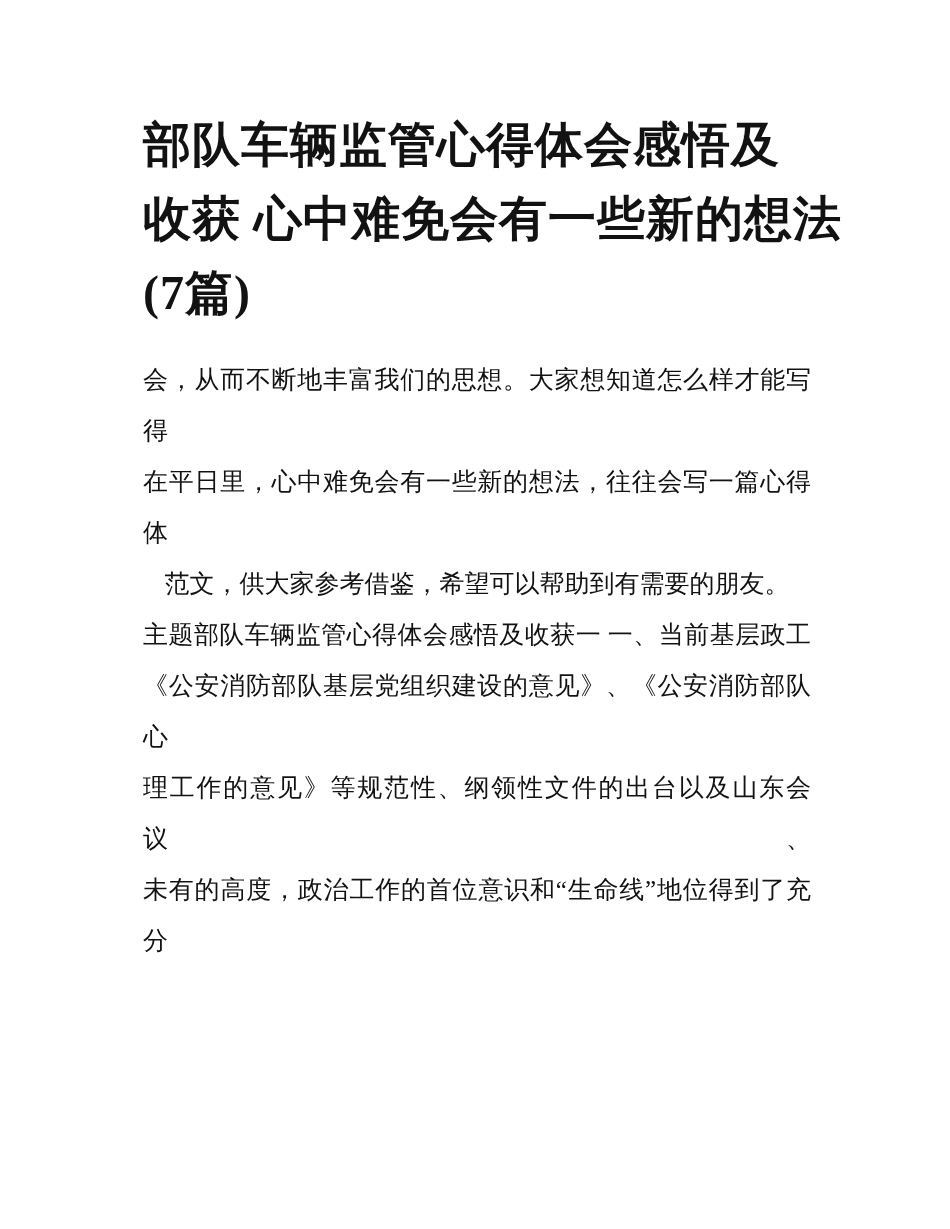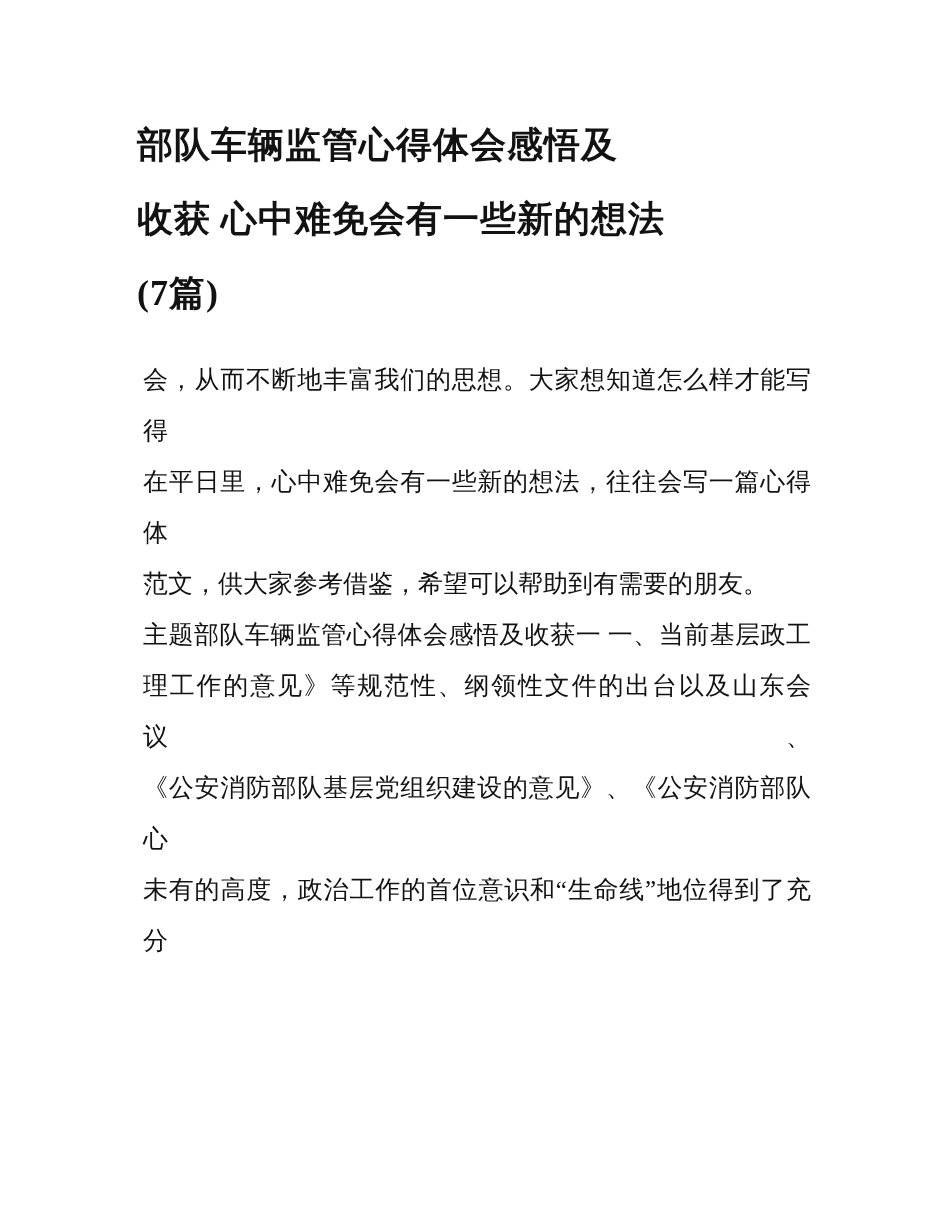--- a/index.html
+++ b/index.html
@@ -11,56 +11,56 @@
     position: relative;
     width: 950px;
     height: 1229px;
     background: #ffffff;
     color: #121212;
     font-family: "Liberation Serif", "DejaVu Serif", serif;
     overflow: hidden;
   }
   .doc-title {
     position: absolute;
-    left: 137px;
+    left: 143px;
     top: 108px;
     width: 760px;
-    font-size: 36px;
+    font-size: 48px;
     font-weight: bold;
     line-height: 74px;
     letter-spacing: 1px;
     white-space: nowrap;
   }
   .doc-body {
     position: absolute;
     left: 143px;
     top: 354px;
     width: 668px;
     font-size: 25px;
     line-height: 51px;
   }
   .doc-body .line.justify {
     text-align: justify;
     text-align-last: justify;
   }
   .doc-body .line.flush {
-    text-align: left;
+    text-align: center;
   }
 </style>
 </head>
 <body>
 
 <div class="page">
   <div class="doc-title">
       <div class="title-line">部队车辆监管心得体会感悟及</div>
       <div class="title-line">收获 心中难免会有一些新的想法</div>
       <div class="title-line">(7篇)</div>
     </div>
   <div class="doc-body">
       <div class="line justify">会，从而不断地丰富我们的思想。大家想知道怎么样才能写得</div>
       <div class="line justify">在平日里，心中难免会有一些新的想法，往往会写一篇心得体</div>
       <div class="line flush">范文，供大家参考借鉴，希望可以帮助到有需要的朋友。</div>
       <div class="line justify">主题部队车辆监管心得体会感悟及收获一 一、当前基层政工</div>
+      <div class="line justify">《公安消防部队基层党组织建设的意见》、《公安消防部队心</div>
       <div class="line justify">理工作的意见》等规范性、纲领性文件的出台以及山东会议、</div>
-      <div class="line justify">《公安消防部队基层党组织建设的意见》、《公安消防部队心</div>
       <div class="line justify">未有的高度，政治工作的首位意识和“生命线”地位得到了充分</div>
     </div>
 </div>
 
 </body></html>

